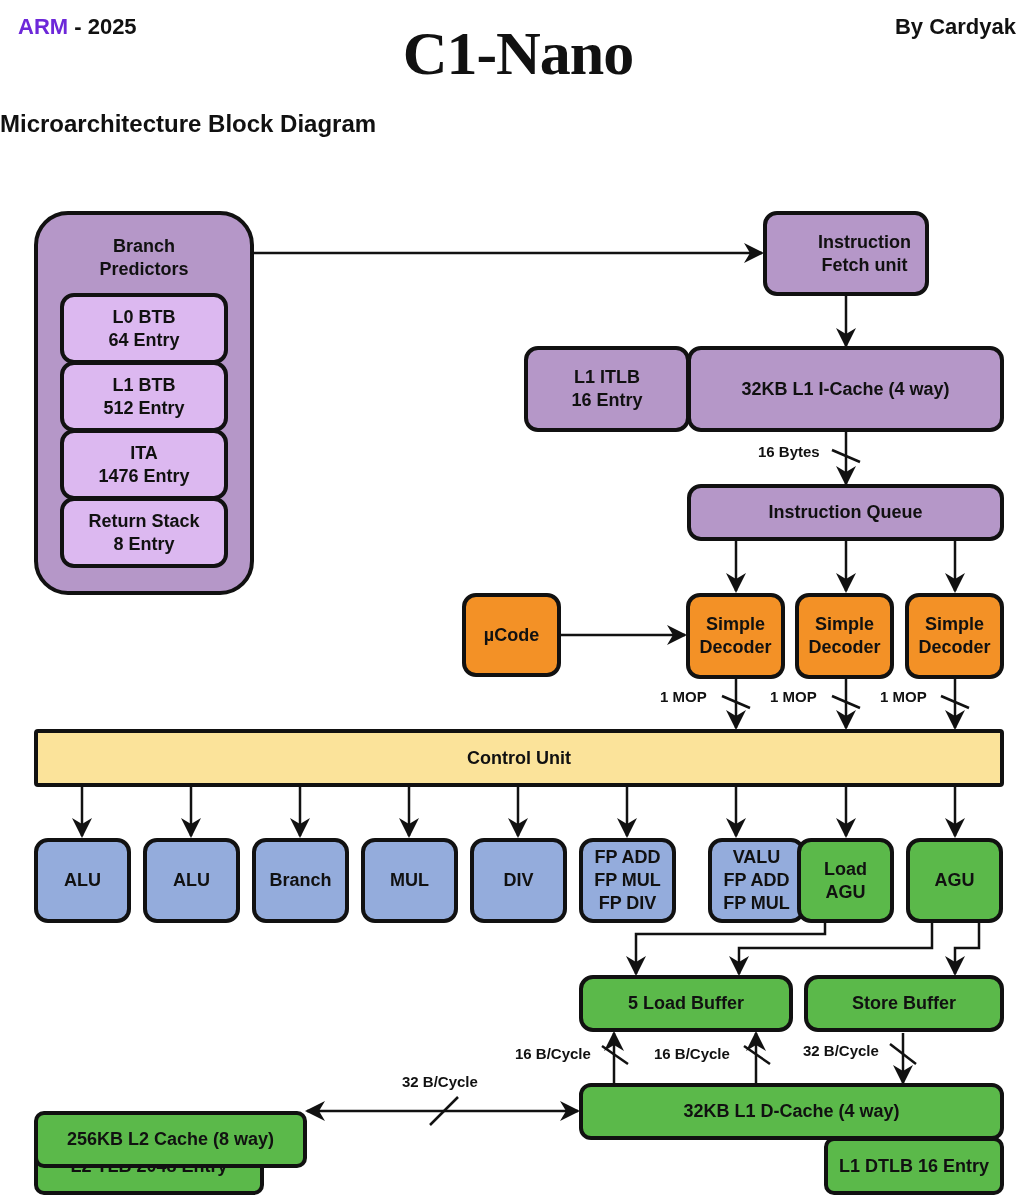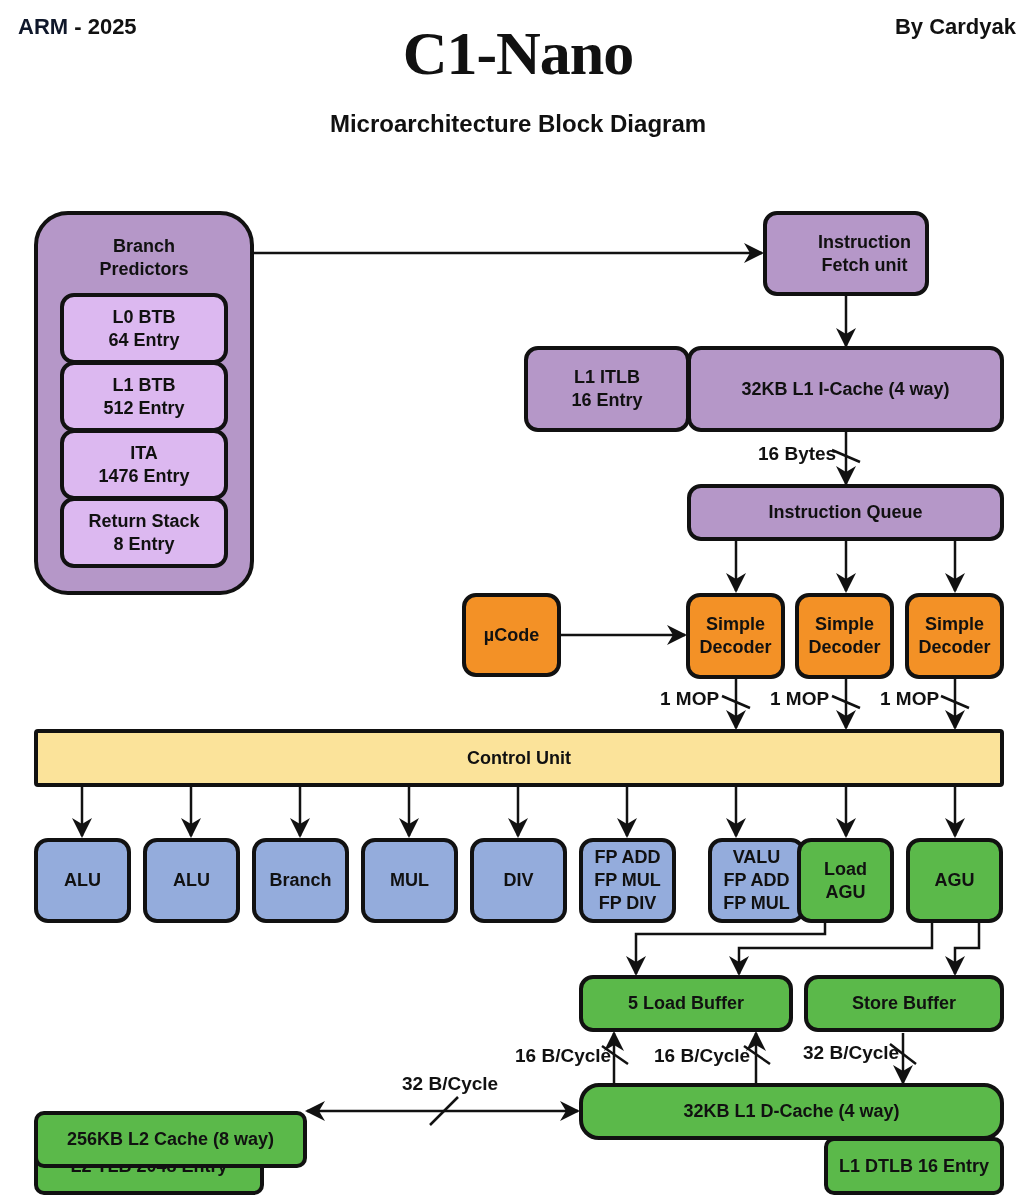--- a/index.html
+++ b/index.html
@@ -1,37 +1,37 @@
 <!DOCTYPE html>
 <html><head>
 <meta charset="utf-8">
 <style>
   html, body { margin:0; padding:0; background:#ffffff; }
   body { width:1036px; height:1200px; position:relative; overflow:hidden;
          font-family:"Liberation Sans", "DejaVu Sans", sans-serif; color:#111; }
   .hdr-left { position:absolute; left:18px; top:14px; font-size:22px; font-weight:bold; }
-  .hdr-left .brand { color:#0f172a; }
+  .hdr-left .brand { color:#6d28d9; }
   .hdr-right { position:absolute; right:20px; top:14px; font-size:22px; font-weight:bold; }
   .title { position:absolute; left:0; width:1036px; top:18px; text-align:center;
            font-size:62px; font-weight:bold; letter-spacing:-1px;font-family:Liberation Serif, serif; }
-  .subtitle { position:absolute; left:0; width:1036px; top:110px; text-align:center;
+  .subtitle { position:absolute; left:0; width:1036px; top:110px; 
               font-size:24px; font-weight:bold; }
   svg.wires { position:absolute; left:0; top:0; width:1036px; height:1200px; }
   .box { position:absolute; box-sizing:border-box; border:4px solid #111; border-radius:14px;
          display:flex; align-items:center; justify-content:center; text-align:center;
          font-weight:bold; font-size:18px; line-height:23px; white-space:pre-line; }
   .purple { background:#b597c8; }
   .lilac  { background:#dcb8f0; }
   .orange { background:#f39126; }
   .yellow { background:#fbe39a; }
   .blue   { background:#94acdc; }
   .green  { background:#5bb94a; }
   .bp-title { position:absolute; left:0; width:100%; top:20px; text-align:center;
               font-weight:bold; font-size:18px; line-height:23px; white-space:pre-line; }
-  .lbl { position:absolute; font-weight:bold; font-size:19px; white-space:nowrap; }
+  .lbl { position:absolute; font-weight:bold; font-size:15px; white-space:nowrap; }
 </style>
 </head>
 <body>
 
 <div class="hdr-left"><span class="brand">ARM</span><span> - 2025</span></div>
 <div class="hdr-right">By Cardyak</div>
 <div class="title">C1-Nano</div>
 <div class="subtitle">Microarchitecture Block Diagram</div>
 
 <svg class="wires" xmlns="http://www.w3.org/2000/svg">
@@ -144,13 +144,13 @@
 <div class="box green" style="left:804px;top:975px;width:200px;height:57px;">Store Buffer</div>
 
 <div class="lbl" style="left:515px;top:1045px;">16 B/Cycle</div>
 <div class="lbl" style="left:654px;top:1045px;">16 B/Cycle</div>
 <div class="lbl" style="left:803px;top:1042px;">32 B/Cycle</div>
 <div class="lbl" style="left:402px;top:1073px;">32 B/Cycle</div>
 
 <div class="box green" style="left:34px;top:1137px;width:230px;height:58px;border-radius:10px;">L2 TLB 2048 Entry</div>
 <div class="box green" style="left:34px;top:1083px;width:273px;height:57px;border-radius:10px;margin-top:28px;">256KB L2 Cache (8 way)</div>
 <div class="box green" style="left:824px;top:1137px;width:180px;height:58px;border-radius:10px;">L1 DTLB 16 Entry</div>
-<div class="box green" style="left:579px;top:1083px;width:425px;height:57px;border-radius:20px;">32KB L1 D-Cache (4 way)</div>
+<div class="box green" style="left:579px;top:1083px;width:425px;height:57px;border-radius:12px;">32KB L1 D-Cache (4 way)</div>
 
 </body></html>

